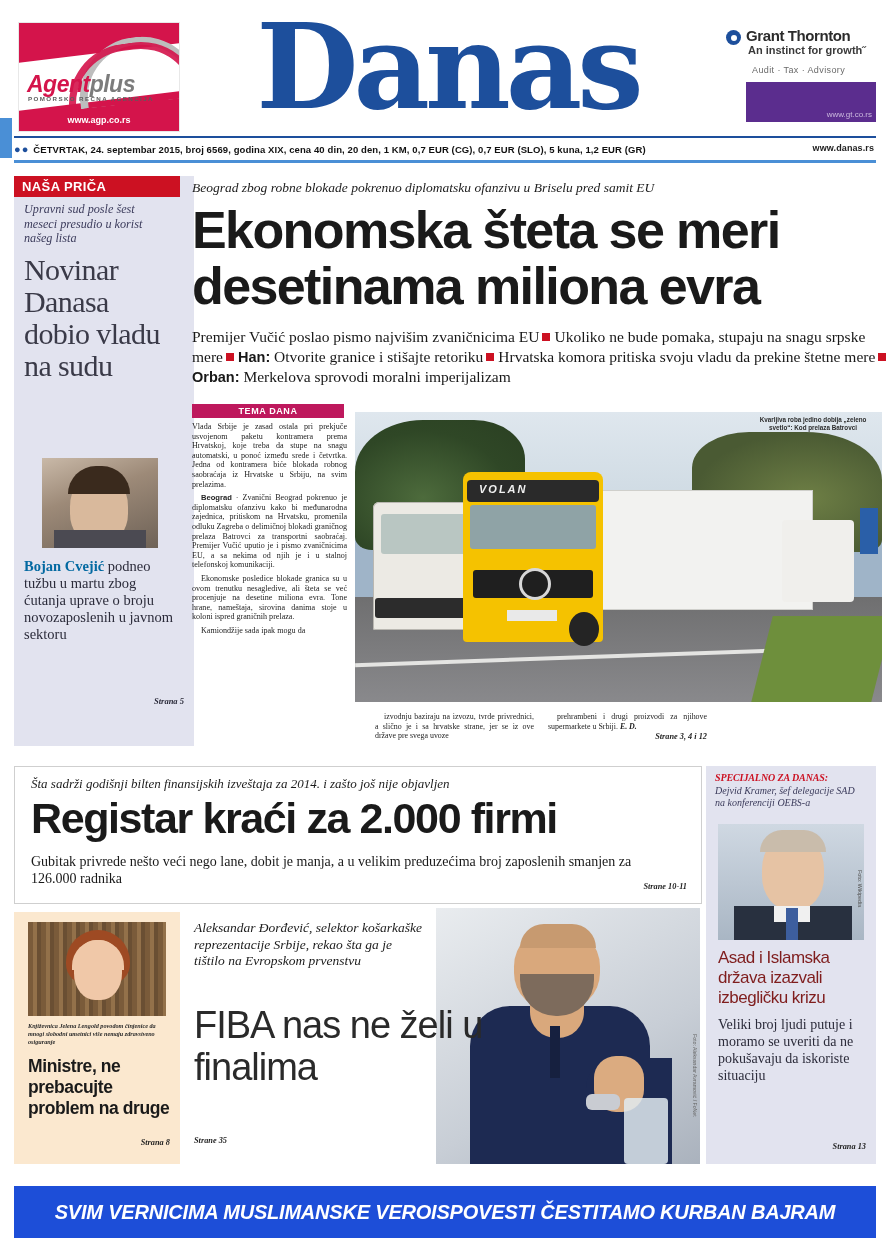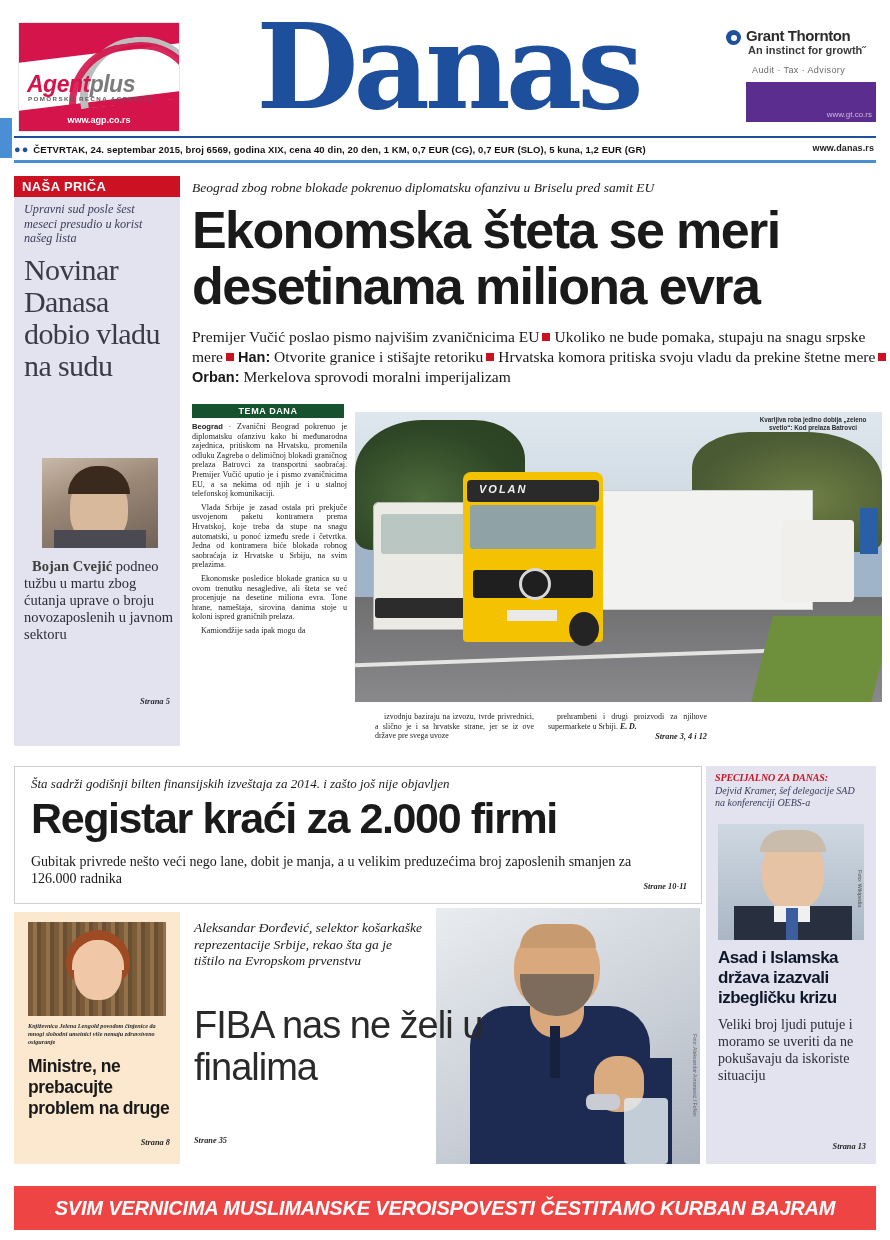--- a/index.html
+++ b/index.html
@@ -33,41 +33,41 @@
 
   
   .rule-top{position:absolute;left:14px;top:136px;width:862px;height:2px;background:#1d4f9c;}
   .rule-bot{position:absolute;left:14px;top:160px;width:862px;height:3px;background:#4a8fd6;}
   .dateline{position:absolute;left:14px;top:139px;width:862px;height:20px;font-family:"Liberation Sans",sans-serif;font-size:9.5px;font-weight:bold;color:#111;letter-spacing:.1px;display:flex;align-items:center;}
   .dl-dots{color:#1d4f9c;font-size:11px;margin-right:4px;letter-spacing:1px;}
   .dl-web{position:absolute;right:2px;top:4px;font-size:9px;font-weight:bold;color:#222;}
   .blue-tab{position:absolute;left:0;top:118px;width:12px;height:40px;background:#4a8fd6;}
 
   
-  .nasa{position:absolute;left:14px;top:176px;width:166px;height:570px;background:#e2e3ef;}
+  .nasa{position:absolute;left:14px;top:176px;width:180px;height:570px;background:#e2e3ef;}
   .nasa-hd{position:absolute;left:0;top:0;width:166px;height:21px;background:#cc1122;color:#fff;font-size:13px;font-weight:bold;letter-spacing:.4px;display:flex;align-items:center;padding-left:8px;box-sizing:border-box;}
   .nasa-kicker{position:absolute;left:10px;top:26px;width:146px;font-family:"Liberation Serif",serif;font-style:italic;font-size:12.2px;line-height:14.5px;color:#3c3c5c;}
   .nasa-title{position:absolute;left:10px;top:78px;width:152px;font-family:Liberation Serif, serif;font-size:30px;line-height:32px;color:#3a3a48;letter-spacing:-.6px;}
   .nasa-photo{position:absolute;left:28px;top:282px;width:116px;height:90px;background:linear-gradient(160deg,#c9b9a8 0%,#9d8a78 40%,#6e6257 100%);overflow:hidden;}
   .np-face{position:absolute;left:28px;top:14px;width:58px;height:72px;border-radius:48% 48% 42% 42%;background:#d9b99c;}
   .np-hair{position:absolute;left:26px;top:8px;width:62px;height:28px;border-radius:30px 30px 0 0;background:#3a2a1d;}
   .np-shirt{position:absolute;left:12px;top:72px;width:92px;height:22px;background:#4b4a52;}
   .nasa-lead{position:absolute;left:10px;top:382px;width:150px;font-family:"Liberation Serif",serif;font-size:14.5px;line-height:17px;color:#2b2b3a;}
-  .nasa-lead b{color:#404040;margin-left:8px;}
+  .nasa-lead b{color:#0369a1;}
   .nasa-pg{position:absolute;right:10px;top:520px;font-family:"Liberation Serif",serif;font-style:italic;font-weight:bold;font-size:8.5px;color:#2b2b3a;}
 
   
   .lead-kicker{position:absolute;left:192px;top:180px;width:690px;font-family:"Liberation Serif",serif;font-style:italic;font-size:13.5px;color:#1b1b1b;}
   .lead-hl{position:absolute;left:192px;top:202px;width:700px;font-family:"Liberation Sans",sans-serif;font-weight:bold;font-size:52px;line-height:56px;letter-spacing:-1.6px;color:#1a1a1a;}
   .lead-sub{position:absolute;left:192px;top:327px;width:700px;font-family:"Liberation Serif",serif;font-size:15.5px;line-height:19.5px;color:#181818;}
   .sq{display:inline-block;width:8px;height:8px;background:#cc1122;margin:0 4px 0 3px;vertical-align:1px;}
   .lead-sub b{font-family:"Liberation Sans",sans-serif;font-size:14.5px;}
 
   
-  .tema-hd{position:absolute;left:192px;top:404px;width:152px;height:14px;background:#14532d;color:#fff;font-size:9px;font-weight:bold;letter-spacing:.6px;text-align:center;line-height:14px;}
+  .tema-hd{position:absolute;left:192px;top:404px;width:152px;height:14px;background:#be185d;color:#fff;font-size:9px;font-weight:bold;letter-spacing:.6px;text-align:center;line-height:14px;}
   .tema-body{position:absolute;left:192px;top:422px;width:155px;height:290px;font-family:"Liberation Serif",serif;font-size:8.1px;line-height:9.6px;color:#232323;text-align:justify;}
   .tema-body p{margin:0 0 4px 0;text-indent:9px;}
   .tema-body p:first-child{text-indent:0;}
   .tema-body b{font-family:"Liberation Sans",sans-serif;font-size:7.6px;}
 
   .lead-photo{position:absolute;left:355px;top:412px;width:527px;height:290px;overflow:hidden;background:#9fb4c8;}
   .ph-sky{position:absolute;left:0;top:0;width:527px;height:120px;background:linear-gradient(#dfe7ee,#c9d6df);}
   .ph-trees{position:absolute;left:0;top:8px;width:170px;height:130px;background:radial-gradient(ellipse at 40% 60%,#4d6b3c 0%,#2f4726 60%,#2a3f22 100%);border-radius:40% 30% 10% 10%;}
   .ph-trees2{position:absolute;right:0;top:20px;width:190px;height:120px;background:radial-gradient(ellipse at 60% 55%,#6e7f45 0%,#4a5a33 70%);border-radius:30% 40% 10% 10%;}
   .ph-road{position:absolute;left:0;bottom:0;width:527px;height:105px;background:linear-gradient(#6f6f70,#89898c);}
@@ -107,21 +107,21 @@
   .spec{position:absolute;left:706px;top:766px;width:170px;height:398px;background:#e2e3ef;}
   .spec-hd{position:absolute;left:9px;top:6px;width:152px;font-family:"Liberation Serif",serif;font-style:italic;font-weight:bold;font-size:10px;color:#cc1122;letter-spacing:-.1px;}
   .spec-kicker{position:absolute;left:9px;top:19px;width:152px;font-family:"Liberation Serif",serif;font-style:italic;font-size:10px;line-height:12px;color:#3c3c5c;}
   .spec-photo{position:absolute;left:12px;top:58px;width:146px;height:116px;background:linear-gradient(#cfd8e2,#a9b6c4);overflow:hidden;}
   .sp-face{position:absolute;left:44px;top:10px;width:62px;height:76px;border-radius:46% 46% 44% 44%;background:#e6c3a4;}
   .sp-hair{position:absolute;left:42px;top:6px;width:66px;height:22px;border-radius:26px 26px 0 0;background:#c9bcab;}
   .sp-suit{position:absolute;left:16px;top:82px;width:118px;height:36px;background:#28303f;}
   .sp-tie{position:absolute;left:68px;top:84px;width:12px;height:34px;background:#3d5e9e;}
   .sp-shirt{position:absolute;left:56px;top:82px;width:36px;height:16px;background:#f0f0f0;transform:rotate(0deg);}
   .sp-credit{position:absolute;right:1px;top:46px;font-size:5.4px;color:#555;writing-mode:vertical-rl;}
-  .spec-hl{position:absolute;left:12px;top:182px;width:152px;font-family:"Liberation Sans",sans-serif;font-weight:bold;font-size:17px;line-height:20px;letter-spacing:-.5px;color:#0f172a;}
+  .spec-hl{position:absolute;left:12px;top:182px;width:152px;font-family:"Liberation Sans",sans-serif;font-weight:normal;font-size:17px;line-height:20px;letter-spacing:-.5px;color:#7f1d1d;}
   .spec-lead{position:absolute;left:12px;top:250px;width:150px;font-family:"Liberation Serif",serif;font-size:14px;line-height:17px;color:#2b2b3a;}
   .spec-pg{position:absolute;right:10px;top:376px;}
 
   
   .min{position:absolute;left:14px;top:912px;width:166px;height:252px;background:#fbe8cf;}
   .min-photo{position:absolute;left:14px;top:10px;width:138px;height:94px;background:linear-gradient(#8d6a45,#5d4429);overflow:hidden;}
   .mp-shelf{position:absolute;left:0;top:0;width:138px;height:94px;background:repeating-linear-gradient(90deg,#7a5b3a 0 5px,#93714a 5px 9px,#6a4f33 9px 13px);}
   .mp-face{position:absolute;left:46px;top:18px;width:48px;height:60px;border-radius:46% 46% 44% 44%;background:#f0c8a8;}
   .mp-hair{position:absolute;left:38px;top:8px;width:64px;height:54px;border-radius:32px 32px 20px 20px;background:#9e4a23;}
   .mp-hair2{position:absolute;left:44px;top:18px;width:52px;height:30px;border-radius:26px 26px 0 0;background:#f0c8a8;}
@@ -142,21 +142,21 @@
   .fp-shirt{position:absolute;left:34px;top:98px;width:180px;height:158px;background:#1d2a52;border-radius:40px 40px 0 0;}
   .fp-collar{position:absolute;left:94px;top:96px;width:54px;height:34px;background:#d9a87c;border-radius:0 0 26px 26px;}
   .fp-placket{position:absolute;left:114px;top:118px;width:10px;height:52px;background:#16203f;}
   .fp-arm{position:absolute;left:150px;top:150px;width:86px;height:106px;background:#1d2a52;border-radius:30px 0 0 0;}
   .fp-hand{position:absolute;left:158px;top:148px;width:50px;height:56px;border-radius:22px;background:#dbab80;}
   .fp-watch{position:absolute;left:150px;top:186px;width:34px;height:16px;background:#c9ccd2;border-radius:6px;}
   .fp-glass{position:absolute;left:188px;top:190px;width:44px;height:66px;background:rgba(224,234,240,.85);border-radius:4px;}
   .fp-credit{position:absolute;right:2px;top:126px;font-size:5.2px;color:#666;writing-mode:vertical-rl;}
 
   
-  .banner{position:absolute;left:14px;top:1186px;width:862px;height:44px;background:#ef4444;color:#fff;display:flex;align-items:center;justify-content:center;font-family:"Liberation Sans",sans-serif;font-weight:bold;font-style:italic;font-size:20px;letter-spacing:-.2px;}
+  .banner{position:absolute;left:14px;top:1186px;width:862px;height:52px;background:#1d4ed8;color:#fff;display:flex;align-items:center;justify-content:center;font-family:"Liberation Sans",sans-serif;font-weight:bold;font-style:italic;font-size:20px;letter-spacing:-.2px;}
 </style>
 </head>
 <body>
 
 <div class="page">
 
   <div class="masthead">
 
     <div class="agentplus">
       <div class="ap-red-tl"></div>
@@ -208,22 +208,22 @@
   <div class="lead-hl">
     <div>Ekonomska šteta se meri</div>
     <div>desetinama miliona evra</div>
   </div>
   <div class="lead-sub">
     <span>Premijer Vučić poslao pismo najvišim zvaničnicima EU</span><span class="sq"></span><span>Ukoliko ne bude pomaka, stupaju na snagu srpske mere</span><span class="sq"></span><b>Han:</b><span> Otvorite granice i stišajte retoriku</span><span class="sq"></span><span>Hrvatska komora pritiska svoju vladu da prekine štetne mere</span><span class="sq"></span><b>Orban:</b><span> Merkelova sprovodi moralni imperijalizam</span>
   </div>
 
   <div class="tema-hd">TEMA DANA</div>
   <div class="tema-body">
+    <p>Vlada Srbije je zasad ostala pri prekjuče usvojenom paketu kontramera prema Hrvatskoj, koje treba da stupe na snagu automatski, u ponoć između srede i četvrtka. Jedna od kontramera biće blokada robnog saobraćaja iz Hrvatske u Srbiju, na svim prelazima.</p>
     <p><b>Beograd</b><span> · Zvanični Beograd pokrenuo je diplomatsku ofanzivu kako bi međunarodna zajednica, pritiskom na Hrvatsku, promenila odluku Zagreba o delimičnoj blokadi graničnog prelaza Batrovci za transportni saobraćaj. Premijer Vučić uputio je i pismo zvaničnicima EU, a sa nekima od njih je i u stalnoj telefonskoj komunikaciji.</span></p>
-    <p>Vlada Srbije je zasad ostala pri prekjuče usvojenom paketu kontramera prema Hrvatskoj, koje treba da stupe na snagu automatski, u ponoć između srede i četvrtka. Jedna od kontramera biće blokada robnog saobraćaja iz Hrvatske u Srbiju, na svim prelazima.</p>
     <p>Ekonomske posledice blokade granica su u ovom trenutku nesagledive, ali šteta se već procenjuje na desetine miliona evra. Tone hrane, nameštaja, sirovina danima stoje u koloni ispred graničnih prelaza.</p>
     <p>Kamiondžije sada ipak mogu da</p>
   </div>
 
   <div class="lead-photo">
     <div class="ph-sky"></div>
     <div class="ph-trees"></div>
     <div class="ph-trees2"></div>
     <div class="ph-road"></div>
     <div class="ph-roadline"></div>

